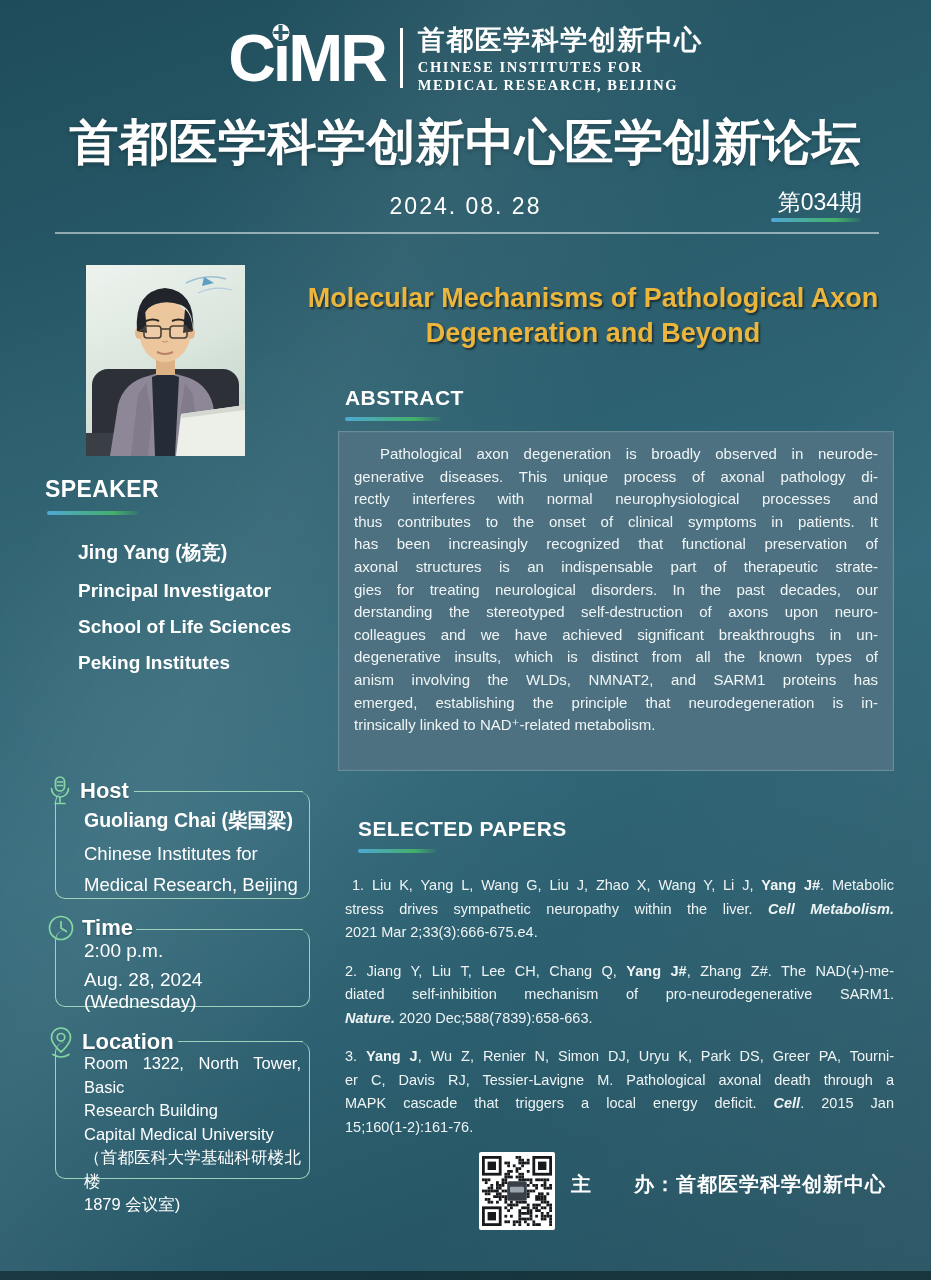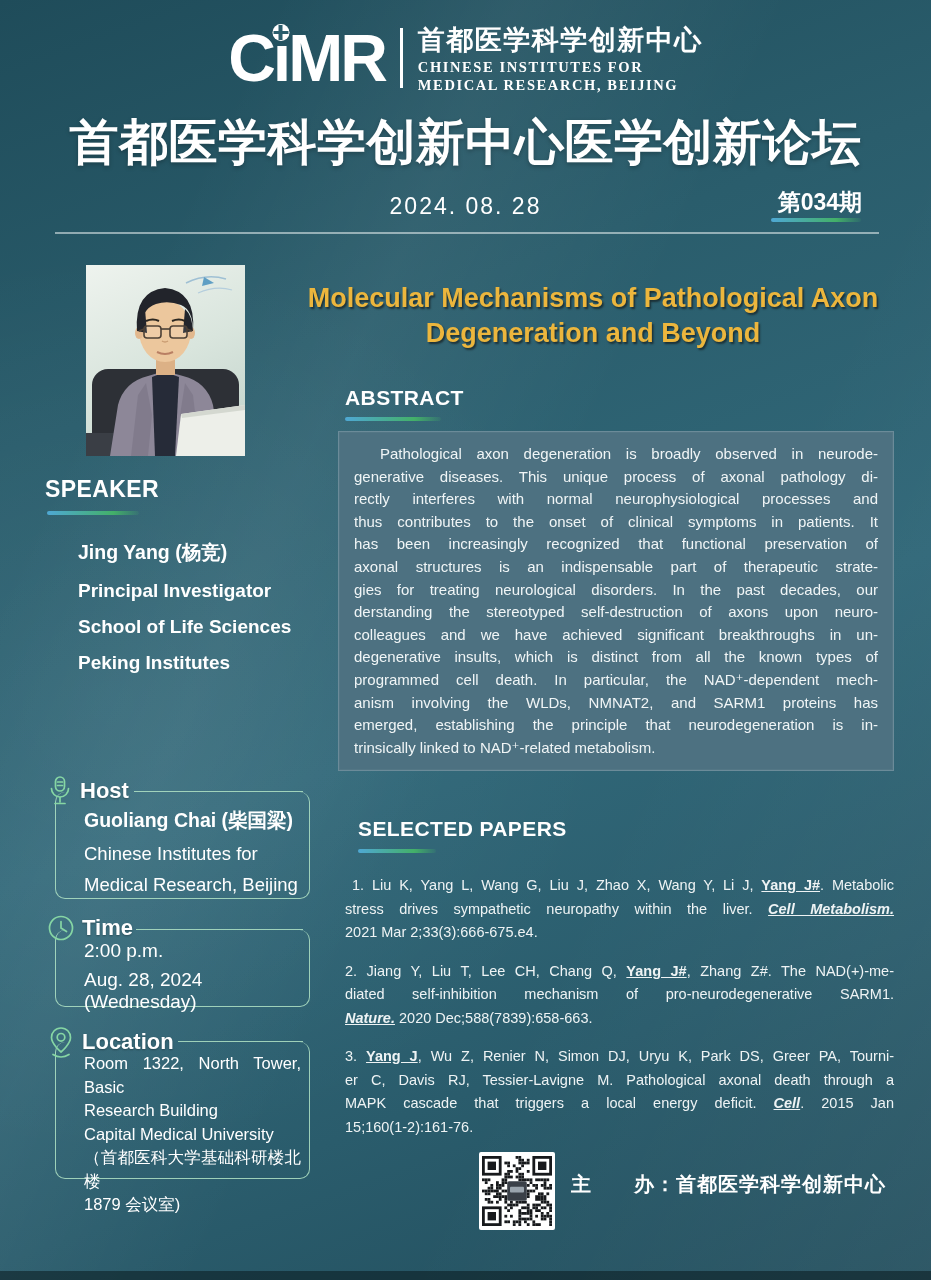--- a/index.html
+++ b/index.html
@@ -22,21 +22,21 @@
   .i-dot{position:absolute;top:-1px;left:50%;transform:translateX(-50%);width:17px;height:17px;border-radius:50%;background:#fff;}
   .i-dot::before{content:"";position:absolute;left:1px;right:1px;top:6.5px;height:3.4px;background:#2a5d6c;}
   .i-dot::after{content:"";position:absolute;top:1px;bottom:1px;left:6.8px;width:3.4px;background:#2a5d6c;}
   .logo-divider{width:3px;height:60px;background:#fff;}
   .logo-texts{display:flex;flex-direction:column;gap:1px;}
   .logo-cn{font-size:27px;font-weight:600;letter-spacing:1.5px;}
   .logo-en{font-family:"Liberation Serif","DejaVu Serif",serif;font-size:14.5px;font-weight:bold;letter-spacing:1.6px;}
 
   .forum-title{top:110px;left:0;right:0;text-align:center;font-size:49px;font-weight:bold;letter-spacing:0.5px;text-shadow:0 2px 4px rgba(0,0,0,0.25);}
   .date-line{top:193px;left:0;right:0;text-align:center;font-size:23px;letter-spacing:2px;}
-  .issue{top:187px;right:69px;font-size:23px;font-weight:700;margin-left:18px;}
+  .issue{top:187px;right:69px;font-size:23px;font-weight:400;margin-left:18px;}
   .issue-underline{top:218px;right:70px;width:90px;}
   .header-rule{top:232px;left:55px;right:52px;height:1.5px;background:rgba(235,242,242,0.55);}
 
   
   .grad-line{height:4px;border-radius:2px;background:linear-gradient(90deg,#4fa8d4,#43b069 72%,rgba(67,176,105,0.12));}
   .sec-h{font-weight:bold;letter-spacing:0.4px;}
 
   
   .photo-frame{left:86px;top:265px;width:159px;height:191px;overflow:hidden;}
   .speaker-sec{left:45px;top:476px;}
@@ -70,21 +70,21 @@
   .papers-h{left:358px;top:817px;}
   .papers-h .sec-h{font-size:21px;}
   .papers-h .grad-line{width:78px;margin-top:8px;}
   .papers{left:345px;top:874px;width:549px;font-size:14.5px;line-height:23.5px;color:#eef3f4;}
   .paper{margin-bottom:15px;}
   .paper:first-child .line:first-child{text-indent:7px;}
 
   .lines .line{text-align:justify;}
   .justify .line{text-align-last:justify;}
   .justify .line:last-child{text-align-last:left;}
-  .line .b{font-weight:bold;text-decoration:underline;}
+  .line .b{font-weight:bold;}
   .line .i{font-style:italic;}
 
   
   .qr-box{left:479px;top:1152px;width:76px;height:78px;background:#fff;border-radius:2px;display:flex;align-items:center;justify-content:center;}
   .sponsor{left:571px;top:1171px;font-size:20px;font-weight:bold;letter-spacing:1px;}
 </style>
 </head>
 <body>
 
 <div class="poster">
@@ -218,21 +218,20 @@
       <div class="line"><span>Pathological axon degeneration is broadly observed in neurode-</span></div>
       <div class="line"><span>generative diseases. This unique process of axonal pathology di-</span></div>
       <div class="line"><span>rectly interferes with normal neurophysiological processes and</span></div>
       <div class="line"><span>thus contributes to the onset of clinical symptoms in patients. It</span></div>
       <div class="line"><span>has been increasingly recognized that functional preservation of</span></div>
       <div class="line"><span>axonal structures is an indispensable part of therapeutic strate-</span></div>
       <div class="line"><span>gies for treating neurological disorders. In the past decades, our</span></div>
       <div class="line"><span>derstanding the stereotyped self-destruction of axons upon neuro-</span></div>
       <div class="line"><span>colleagues and we have achieved significant breakthroughs in un-</span></div>
       <div class="line"><span>degenerative insults, which is distinct from all the known types of</span></div>
-      <div class="line"><span>programmed cell death. In particular, the NAD⁺-dependent mech-</span></div>
       <div class="line"><span>anism involving the WLDs, NMNAT2, and SARM1 proteins has</span></div>
       <div class="line"><span>emerged, establishing the principle that neurodegeneration is in-</span></div>
       <div class="line"><span>trinsically linked to NAD⁺-related metabolism.</span></div>
     </div>
 
   <div class="abs papers-h">
     <div class="sec-h">SELECTED PAPERS</div>
     <div class="grad-line"></div>
   </div>
   <div class="abs papers">

